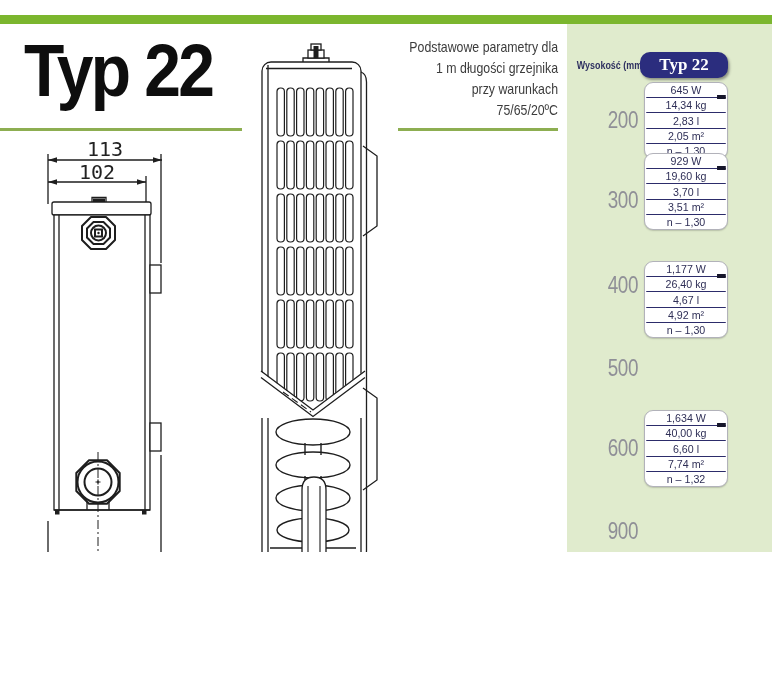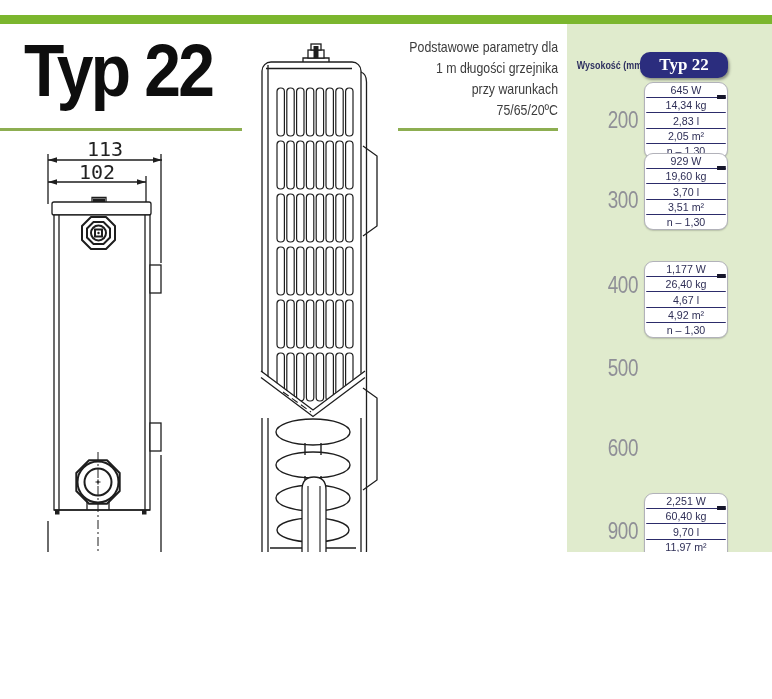--- a/index.html
+++ b/index.html
@@ -215,26 +215,26 @@
     <div class="row">1,177 W</div>
     <div class="row sep tick">26,40 kg</div>
     <div class="row sep">4,67 l</div>
     <div class="row sep">4,92 m²</div>
     <div class="row sep">n – 1,30</div>
   </div>
   <div class="hlabel" style="top:272px">400</div>
 
   <div class="hlabel" style="top:355px">500</div>
 
+  <div class="grp" style="top:410px">
+    <div class="row">1,634 W</div>
+    <div class="row sep tick">40,00 kg</div>
+    <div class="row sep">6,60 l</div>
+    <div class="row sep">7,74 m²</div>
+    <div class="row sep">n – 1,32</div>
+  </div>
   <div class="hlabel" style="top:435px">600</div>
 
-  <div class="grp" style="top:493px">
-    <div class="row">2,251 W</div>
-    <div class="row sep tick">60,40 kg</div>
-    <div class="row sep">9,70 l</div>
-    <div class="row sep">11,97 m²</div>
-    <div class="row sep">n – 1,35</div>
-  </div>
   <div class="hlabel" style="top:518px">900</div>
 
   <div class="caption">dwupłytowy z dwoma konwektorami</div>
 
 </div>
 
 </body></html>

